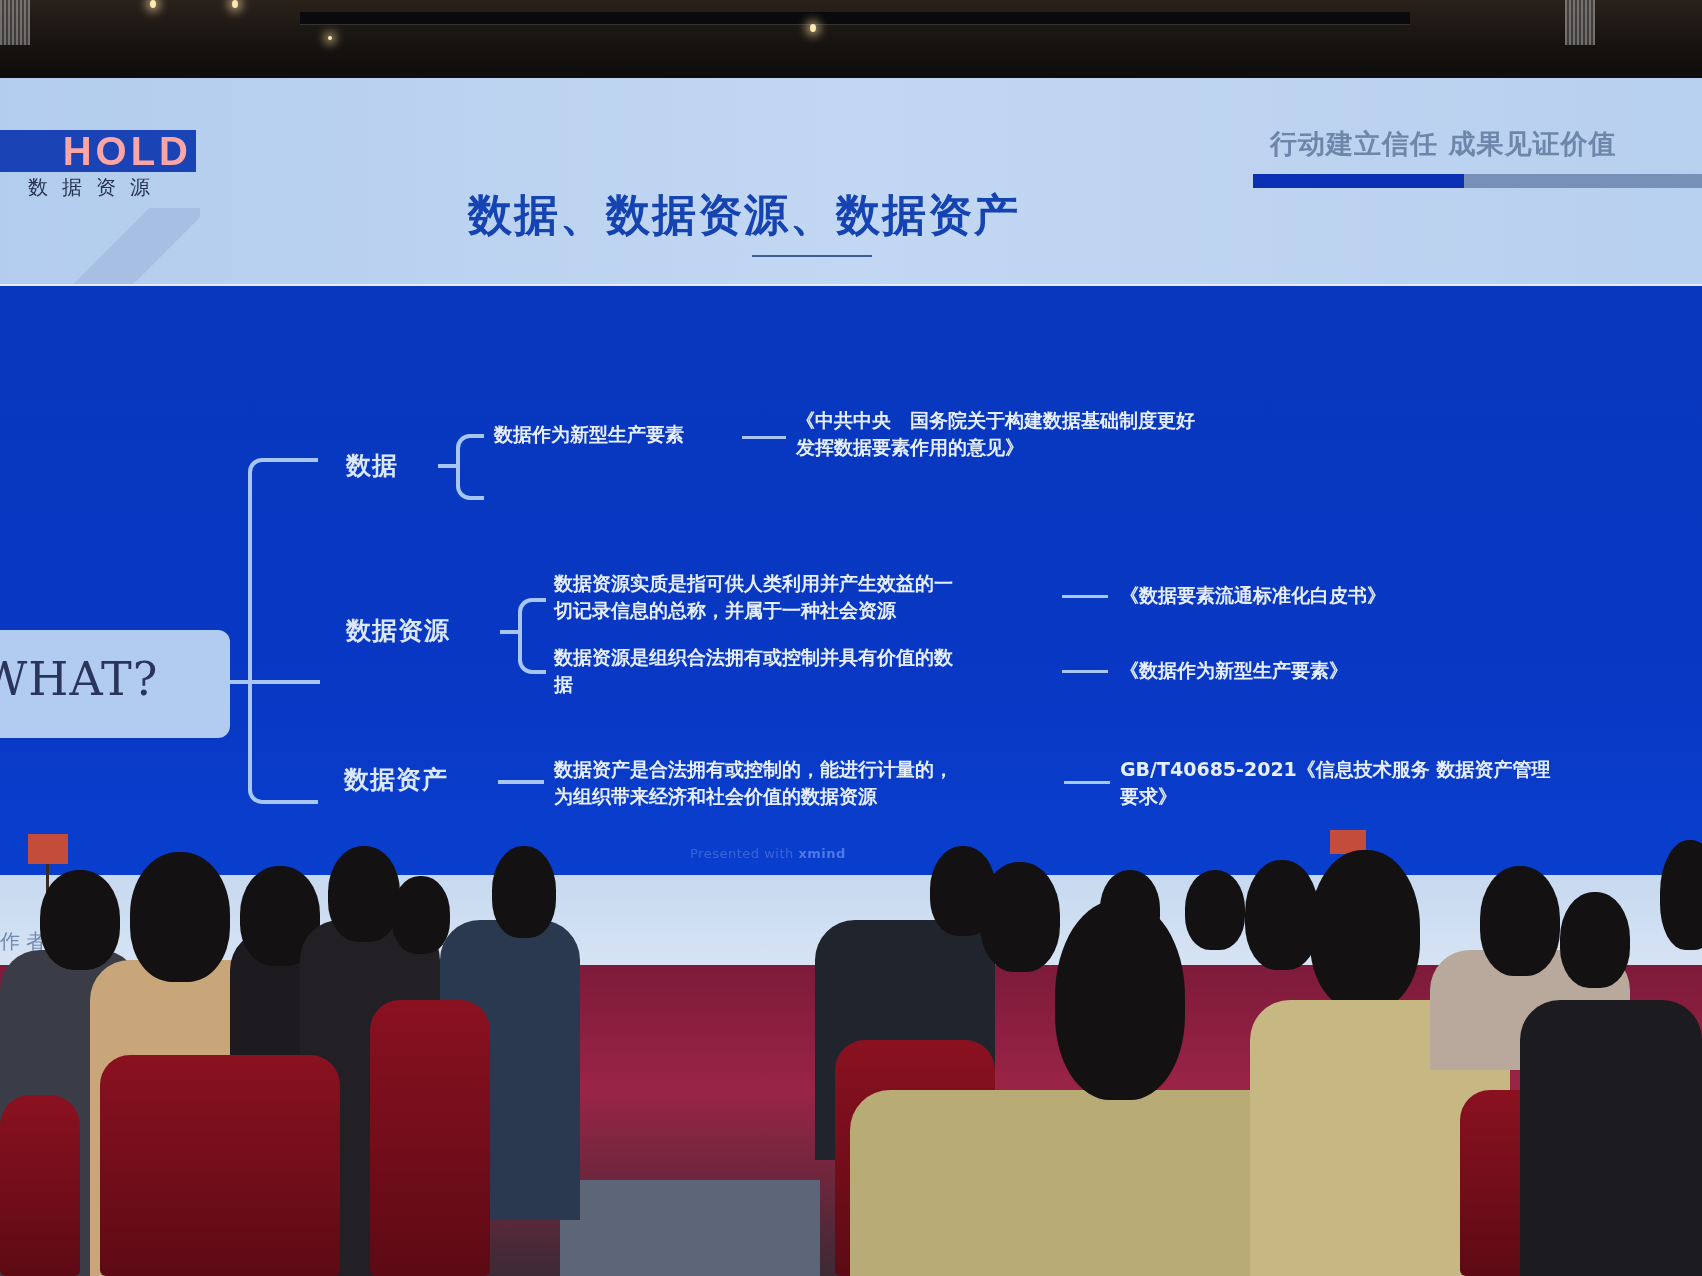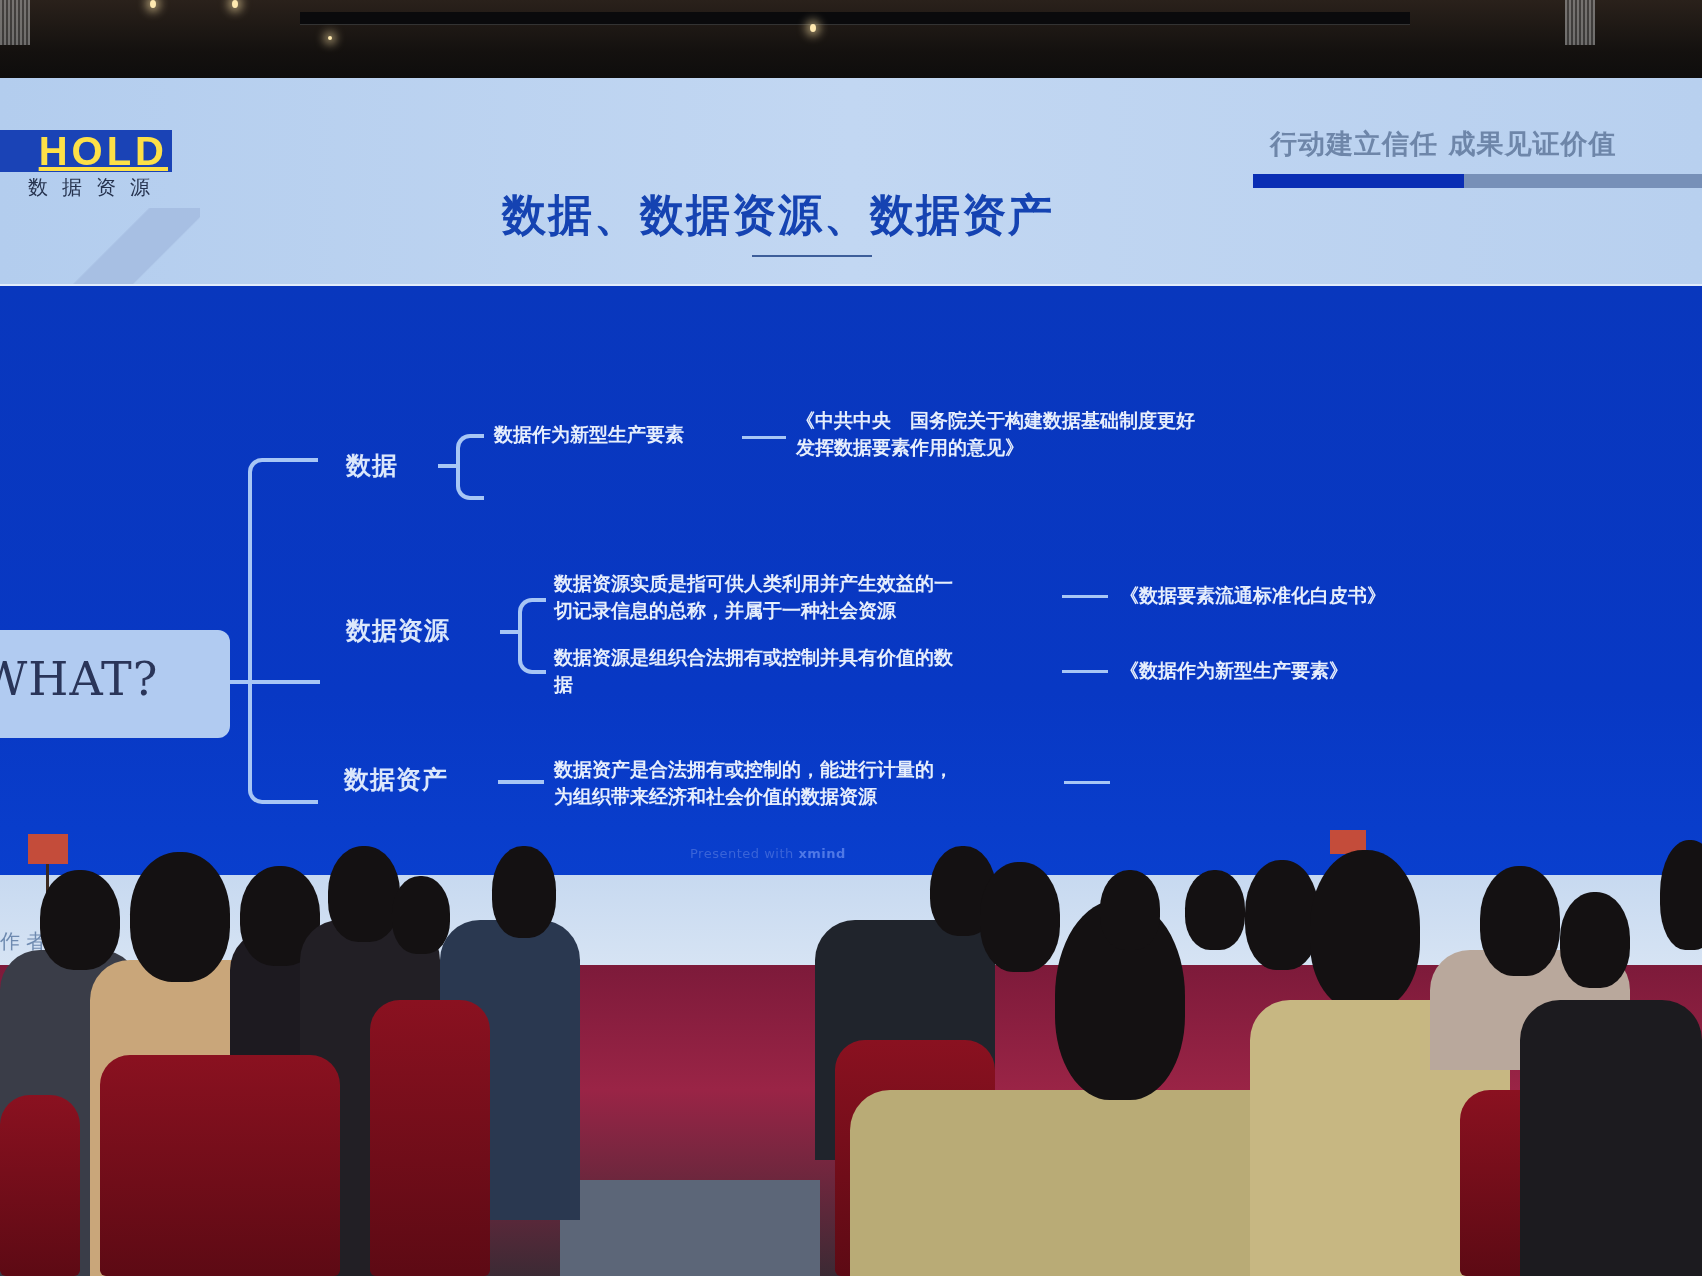--- a/index.html
+++ b/index.html
@@ -24,40 +24,40 @@
   }
   .slide-header {
     position: absolute; left: 0; top: 0; width: 1702px; height: 208px;
     background: linear-gradient(90deg, #b3cdee, #c2d7f2 50%, #b8d0ef);
   }
   .header-deco {
     position: absolute; left: 40px; top: 130px; width: 160px; height: 80px;
     background: linear-gradient(135deg, transparent 45%, #a7bfe3 46%, #a7bfe3 70%, transparent 71%);
   }
   .logo-box {
-    position: absolute; left: 0; top: 52px; width: 172px; height: 42px;
+    position: absolute; left: 0; top: 52px; width: 196px; height: 42px;
     background: #1a43b6;
-    color: #fde047; font-family: "Liberation Sans", sans-serif; font-weight: bold;
-    font-size: 40px; line-height: 42px; letter-spacing: 4px; text-align: right; padding-right: 4px; box-sizing: border-box; text-decoration: underline;
+    color: #fca5a5; font-family: "Liberation Sans", sans-serif; font-weight: bold;
+    font-size: 40px; line-height: 42px; letter-spacing: 4px; text-align: right; padding-right: 4px; box-sizing: border-box;
   }
   .logo-sub {
     position: absolute; left: 0; top: 96px; width: 164px;
     color: #26334f; font-size: 20px; letter-spacing: 14px; text-align: right;
   }
   .slogan {
     position: absolute; left: 1270px; top: 48px;
     color: #6e86a9; font-size: 27px; font-weight: bold; letter-spacing: 1px;
   }
   .slogan-bar {
     position: absolute; left: 1253px; top: 96px; width: 449px; height: 14px;
     background: linear-gradient(90deg, #0a2eb4 0 47%, #7790b8 47%);
   }
   .slide-title {
     position: absolute; left: 468px; top: 108px;
-    color: #1543b2; font-size: 44px; font-weight: bold; letter-spacing: 2px; margin-left: 34px;
+    color: #1543b2; font-size: 44px; font-weight: bold; letter-spacing: 2px;
   }
   .title-underline {
     position: absolute; left: 752px; top: 177px; width: 120px; height: 2px; background: #3d5e9a;
   }
   .header-sep { position: absolute; left: 0; top: 206px; width: 1702px; height: 3px; background: #e2ecfb; }
 
   .slide-body {
     position: absolute; left: 0; top: 208px; width: 1702px; height: 677px;
     background: linear-gradient(180deg, #0937bd 0%, #0838c4 60%, #0a42d2 100%);
   }
@@ -150,20 +150,22 @@
     <div class="node-l2" style="left:554px;top:358px;white-space:pre">数据资源是组织合法拥有或控制并具有价值的数
 据</div>
     <div class="line" style="left:1062px;top:384px;width:46px;height:3px"></div>
     <div class="node-l3" style="left:1120px;top:371px">《数据作为新型生产要素》</div>
 
     <div class="node-l1" style="left:344px;top:477px">数据资产</div>
     <div class="line" style="left:498px;top:494px;width:46px;height:4px"></div>
     <div class="node-l2" style="left:554px;top:470px;white-space:pre">数据资产是合法拥有或控制的，能进行计量的，
 为组织带来经济和社会价值的数据资源</div>
     <div class="line" style="left:1064px;top:495px;width:46px;height:3px"></div>
+    <div class="node-l3" style="left:1120px;top:470px;white-space:pre">GB/T40685-2021《信息技术服务 数据资产管理
+要求》</div>
 
     <div class="watermark"><span>Presented with </span><b>xmind</b></div>
   </div>
 </div>
 
 <div class="screen-lower"></div>
 <div class="lower-text">作者 学</div>
 
 <div class="stage"></div>
 <div class="floor"></div>

